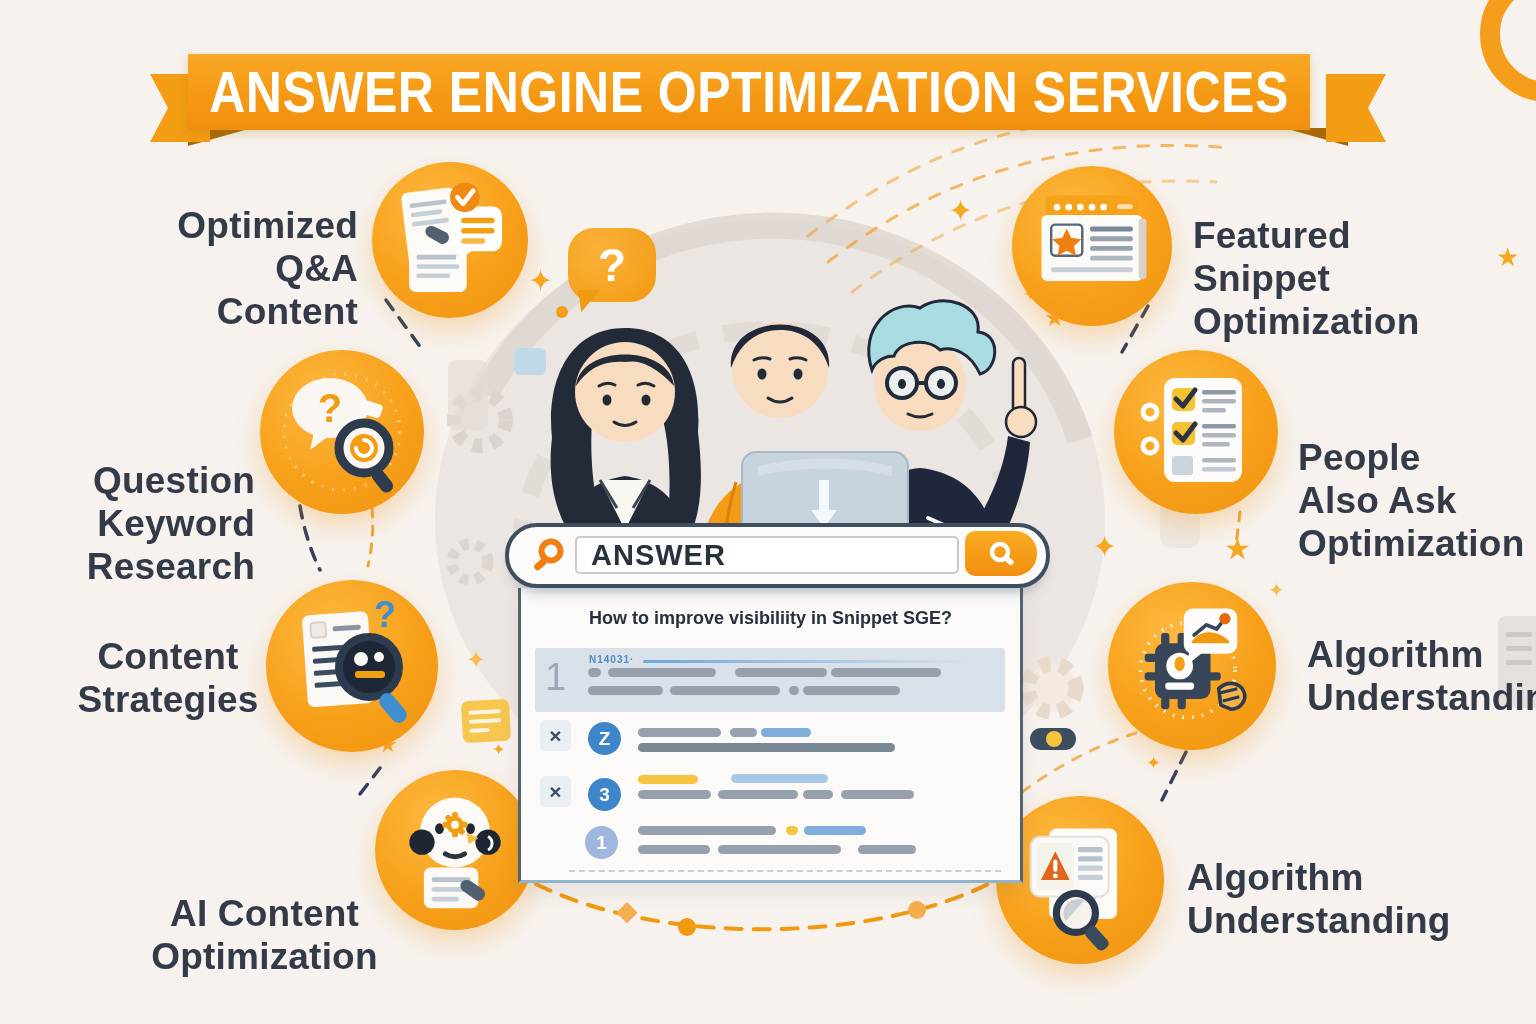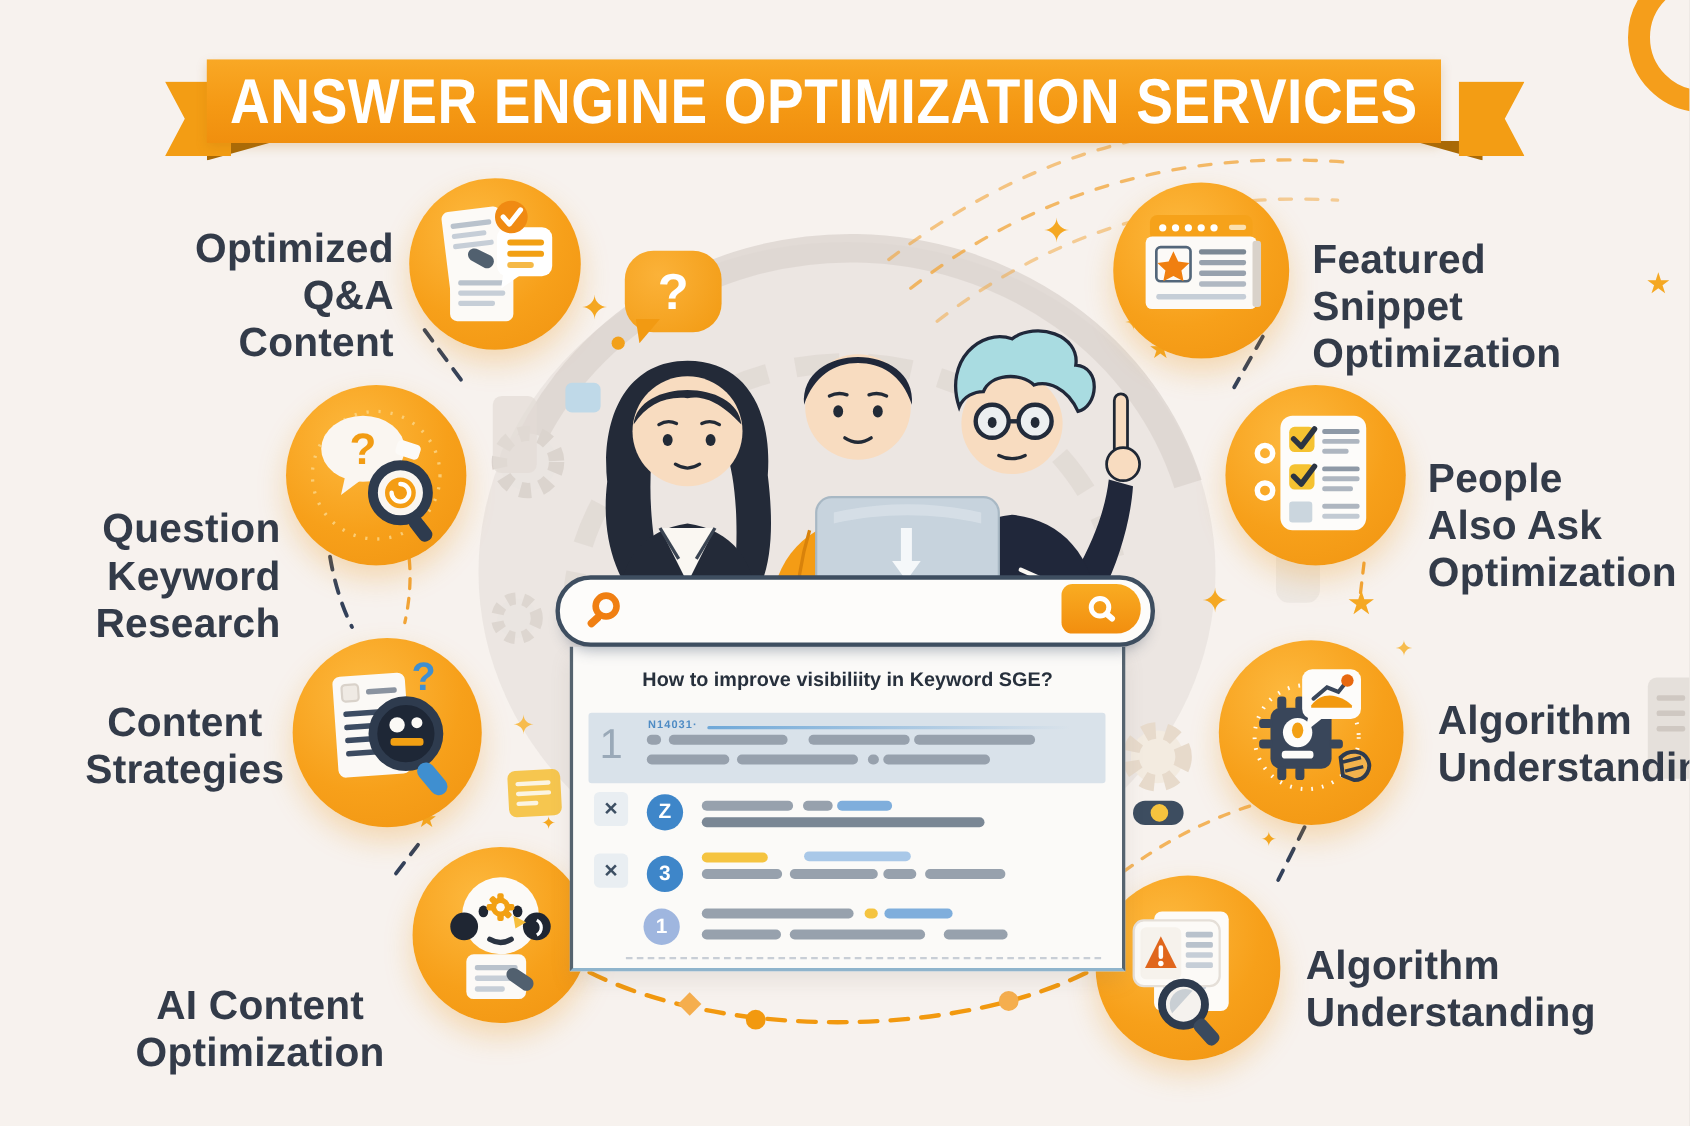--- a/index.html
+++ b/index.html
@@ -284,21 +284,21 @@
       </g>
       <circle cx="70" cy="44" r="4" fill="#FCFAF7"></circle>
       <polygon points="82,52 94,58 84,64" fill="#F6BE3C"></polygon>
       <rect x="38" y="88" width="56" height="42" rx="7" fill="#FCFAF7"></rect>
       <rect x="46" y="98" width="40" height="5" rx="2" fill="#B9C2CC"></rect>
       <rect x="46" y="108" width="40" height="5" rx="2" fill="#C6CED7"></rect>
       <rect x="46" y="118" width="28" height="5" rx="2" fill="#C6CED7"></rect>
       <path d="M78,112 C72,106 78,98 86,102 L98,110 C104,114 100,124 92,122 Z" fill="#51606F"></path>
     </svg>
   </div>
-  <div class="label c" style="left:104px;top:893px;width:265px">AI Content
+  <div class="label c" style="left:132px;top:893px;width:265px">AI Content
 Optimization</div>
 
   <div class="circle" style="left:1012px;top:166px;width:160px;height:160px">
     <svg width="136" height="136" viewBox="0 0 140 140">
       <rect x="22" y="18" width="96" height="24" rx="7" fill="#F6A21A"></rect>
       <circle cx="34" cy="30" r="3.4" fill="#fff"></circle>
         <circle cx="46" cy="30" r="3.4" fill="#fff"></circle>
       <circle cx="58" cy="30" r="3.4" fill="#fff"></circle>
         <circle cx="70" cy="30" r="3.4" fill="#fff"></circle>
       <circle cx="82" cy="30" r="3.4" fill="#fff"></circle>
@@ -331,21 +331,21 @@
       <rect x="46" y="60" width="23" height="23" rx="5" fill="#F5C231"></rect>
       <path d="M50,71 L57,78 L69,62" fill="none" stroke="#2B3442" stroke-width="5" stroke-linecap="round" stroke-linejoin="round"></path>
       <rect x="76" y="62" width="34" height="4.5" rx="2" fill="#8E99A6"></rect>
       <rect x="76" y="71" width="34" height="4.5" rx="2" fill="#AEB6C0"></rect>
       <rect x="76" y="80" width="28" height="4.5" rx="2" fill="#AEB6C0"></rect>
       <rect x="46" y="94" width="21" height="19" rx="3" fill="#CBD6DE"></rect>
       <rect x="76" y="96" width="34" height="4.5" rx="2" fill="#AEB6C0"></rect>
       <rect x="76" y="105" width="34" height="4.5" rx="2" fill="#C2CAD3"></rect>
     </svg>
   </div>
-  <div class="label l" style="left:1298px;top:414px">People
+  <div class="label l" style="left:1298px;top:437px">People
 Also Ask
 Optimization</div>
 
   <div class="circle" style="left:1108px;top:582px;width:168px;height:168px">
     <svg width="144" height="144" viewBox="0 0 140 140">
       <circle cx="66" cy="74" r="46" fill="none" stroke="#FFFFFF" stroke-width="3.5" stroke-dasharray="1.5 8" opacity="0.95"></circle>
       <g fill="#39465A">
         <rect x="34" y="48" width="54" height="54" rx="9"></rect>
         <rect x="40" y="38" width="8" height="12" rx="3"></rect>
           <rect x="56" y="38" width="8" height="12" rx="3"></rect>
@@ -391,30 +391,31 @@
     </svg>
   </div>
   <div class="label l" style="left:1187px;top:857px">Algorithm
 Understanding</div>
 
   <div class="search-pill">
     <svg class="abs" style="left:20px;top:10px" width="38" height="38" viewBox="0 0 38 38">
       <circle cx="22" cy="14" r="9.5" fill="none" stroke="#F07F12" stroke-width="6"></circle>
       <rect x="4" y="24" width="14" height="7" rx="3.5" fill="#F07F12" transform="rotate(-42 11 27)"></rect>
     </svg>
+    <input class="search-input" readonly="" value="ANSWER" style="">
     <button class="search-btn">
       <svg width="30" height="30" viewBox="0 0 30 30">
         <circle cx="14" cy="13" r="8" fill="none" stroke="#fff" stroke-width="4.5"></circle>
         <rect x="18" y="19" width="10" height="5.5" rx="2.7" fill="#fff" transform="rotate(40 23 22)"></rect>
       </svg>
     </button>
   </div>
 
   <div class="panel">
-    <div class="panel-q">How to improve visibiliity in Keyword SGE?</div>
+    <div class="panel-q">How to improve visibiliity in Snippet SGE?</div>
 
     <div class="feat">
       <div class="feat-rank">1</div>
       <div class="feat-tag">N14031·</div>
       <div class="feat-line"></div>
       <div class="bar" style="left:53px;top:20px;width:13px"></div>
       <div class="bar" style="left:73px;top:20px;width:108px"></div>
       <div class="bar" style="left:200px;top:20px;width:92px"></div>
       <div class="bar" style="left:296px;top:20px;width:110px"></div>
       <div class="bar" style="left:53px;top:38px;width:75px"></div>

